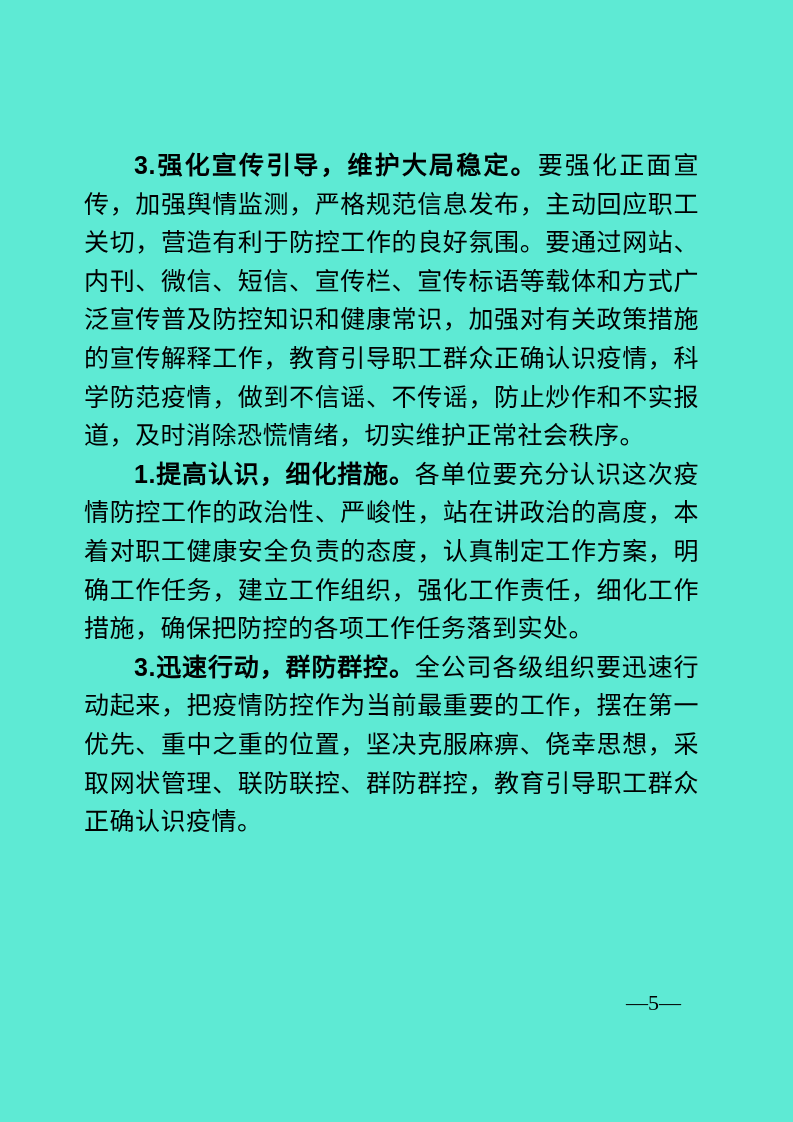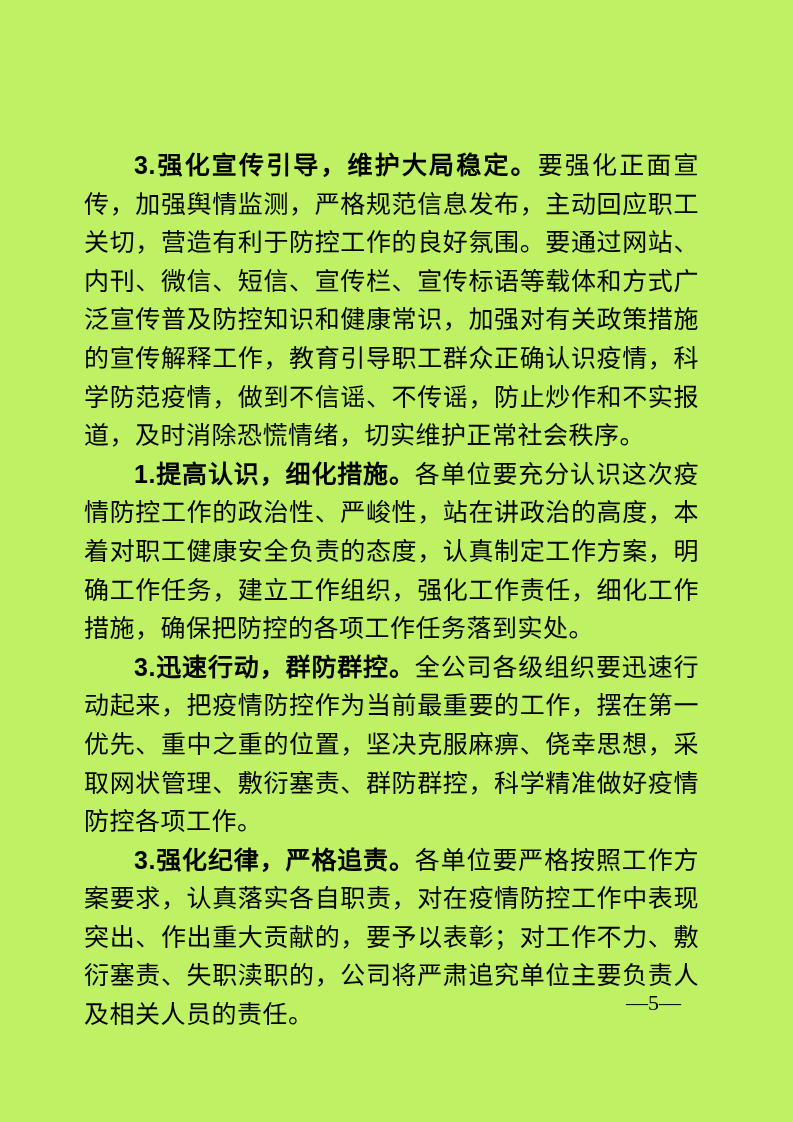--- a/index.html
+++ b/index.html
@@ -4,21 +4,21 @@
 <style>
   html, body {
     margin: 0;
     padding: 0;
     background: #ffffff;
   }
   .page {
     position: relative;
     width: 793px;
     height: 1122px;
-    background: #bef264;
+    background: #5eead4;
     overflow: hidden;
     font-family: "Liberation Sans", sans-serif;
     color: #000000;
   }
   .text-block {
     position: absolute;
     left: 84px;
     top: 146px;
     width: 615px;
   }
@@ -55,21 +55,20 @@
 
 <div class="page">
 
   <div class="text-block">
 
     <p class="para"><span class="lead">3.强化宣传引导，维护大局稳定。</span><span class="body-text">要强化正面宣传，加强舆情监测，严格规范信息发布，主动回应职工关切，营造有利于防控工作的良好氛围。要通过网站、内刊、微信、短信、宣传栏、宣传标语等载体和方式广泛宣传普及防控知识和健康常识，加强对有关政策措施的宣传解释工作，教育引导职工群众正确认识疫情，科学防范疫情，做到不信谣、不传谣，防止炒作和不实报道，及时消除恐慌情绪，切实维护正常社会秩序。</span></p>
 
 
     <p class="para"><span class="lead">1.提高认识，细化措施。</span><span class="body-text">各单位要充分认识这次疫情防控工作的政治性、严峻性，站在讲政治的高度，本着对职工健康安全负责的态度，认真制定工作方案，明确工作任务，建立工作组织，强化工作责任，细化工作措施，确保把防控的各项工作任务落到实处。</span></p>
 
-    <p class="para"><span class="lead">3.迅速行动，群防群控。</span><span class="body-text">全公司各级组织要迅速行动起来，把疫情防控作为当前最重要的工作，摆在第一优先、重中之重的位置，坚决克服麻痹、侥幸思想，采取网状管理、敷衍塞责、群防群控，科学精准做好疫情防控各项工作。</span></p>
+    <p class="para"><span class="lead">3.迅速行动，群防群控。</span><span class="body-text">全公司各级组织要迅速行动起来，把疫情防控作为当前最重要的工作，摆在第一优先、重中之重的位置，坚决克服麻痹、侥幸思想，采取网状管理、联防联控、群防群控，教育引导职工群众正确认识疫情。</span></p>
 
-    <p class="para"><span class="lead">3.强化纪律，严格追责。</span><span class="body-text">各单位要严格按照工作方案要求，认真落实各自职责，对在疫情防控工作中表现突出、作出重大贡献的，要予以表彰；对工作不力、敷衍塞责、失职渎职的，公司将严肃追究单位主要负责人及相关人员的责任。</span></p>
 
   </div>
 
   <div class="page-number">—5—</div>
 
 </div>
 
 </body></html>

